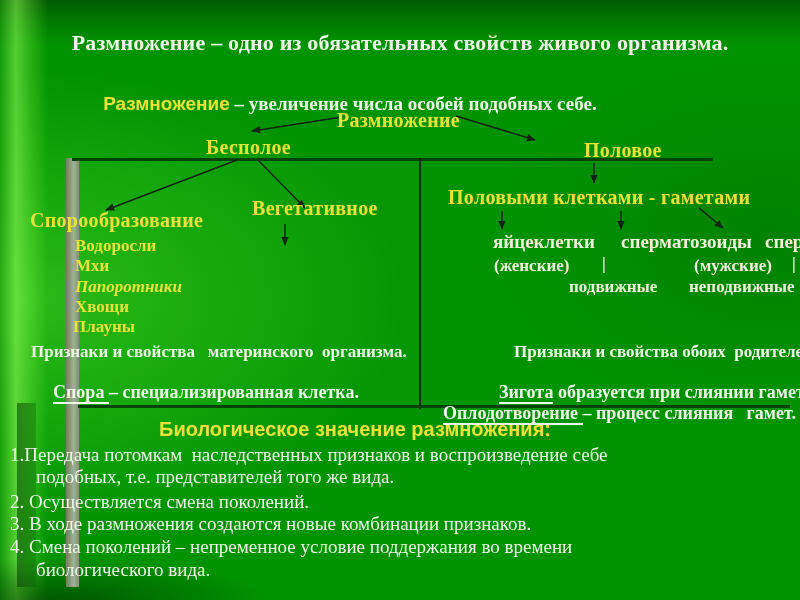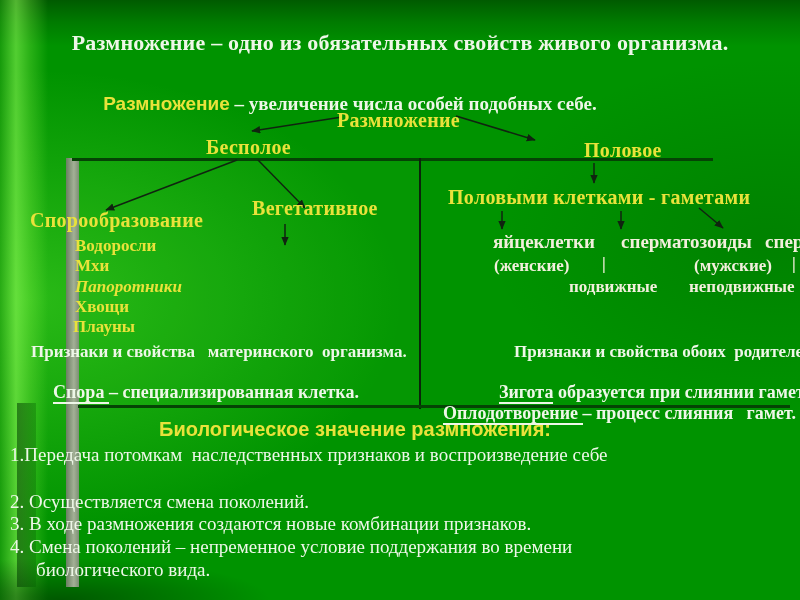--- a/index.html
+++ b/index.html
@@ -104,18 +104,19 @@
   <div class="abs serif stmt white pre" style="left:514px;top:342px;">Признаки и свойства обоих  родителей.</div>
   <div class="abs serif stmt18 white pre" style="left:481px;top:361px;">
     <span class="u">Зигота</span><span> образуется при слиянии гамет.</span>
   </div>
   <div class="abs serif stmt18 white pre" style="left:425px;top:382px;">
     <span class="u">Оплодотворение </span><span>– процесс слияния   гамет.</span>
   </div>
 
   <div class="abs sans yellow" style="left:60px;top:418px;width:590px;text-align:center;font-size:20px;font-weight:bold;">Биологическое значение размножения:</div>
   <div class="abs sans listline white pre" style="left:10px;top:444px;">1.Передача потомкам  наследственных признаков и воспроизведение себе</div>
+  <div class="abs sans listline white pre" style="left:36px;top:466px;">подобных, т.е. представителей того же вида.</div>
   <div class="abs sans listline white pre" style="left:10px;top:491px;">2. Осуществляется смена поколений.</div>
   <div class="abs sans listline white pre" style="left:10px;top:513px;">3. В ходе размножения создаются новые комбинации признаков.</div>
   <div class="abs sans listline white pre" style="left:10px;top:536px;">4. Смена поколений – непременное условие поддержания во времени</div>
   <div class="abs sans listline white pre" style="left:36px;top:559px;">биологического вида.</div>
 
 </div>
 
 </body></html>

